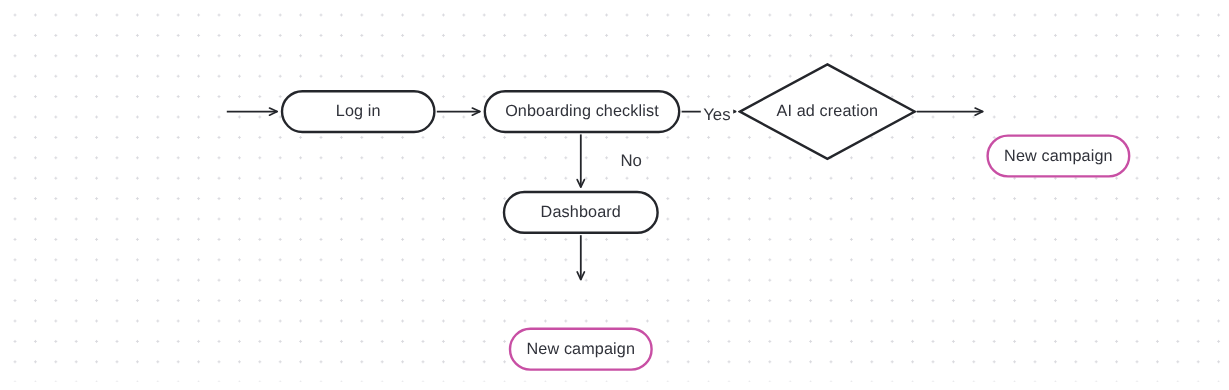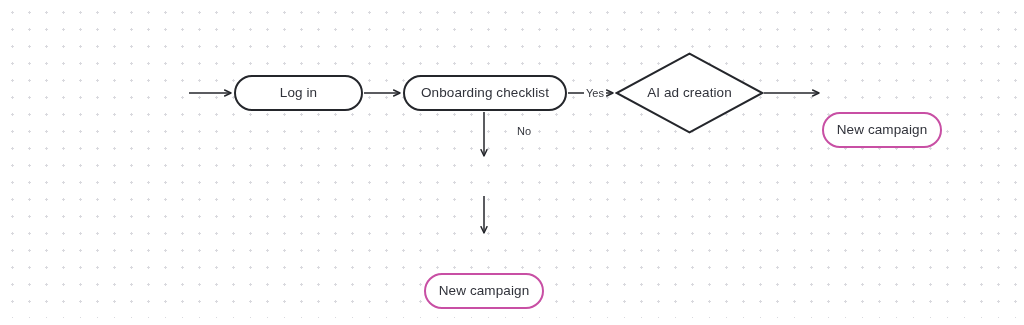--- a/index.html
+++ b/index.html
@@ -84,21 +84,21 @@
   }
   .node-decision .decision-label {
     position: relative;
     z-index: 2;
     font-size: 13.5px;
     color: #30323a;
   }
 
   .edge-label {
     position: absolute;
-    font-size: 11px;
+    font-size: 14px;
     color: #34363d;
     background: #ffffff;
     padding: 0 2px;
     line-height: 1;
     white-space: nowrap;
     font-family: "Liberation Sans", sans-serif;
   }
 </style>
 </head>
 <body>
@@ -138,20 +138,23 @@
     <svg class="diamond-shape" viewBox="0 0 149 82" preserveAspectRatio="none">
       <polygon points="74.5,1.6 147.4,41 74.5,80.4 1.6,41" fill="#ffffff" stroke="#24262b" stroke-width="2" stroke-linejoin="miter"></polygon>
     </svg>
     <span class="decision-label">AI ad creation</span>
   </div>
 
   <div class="node node-highlight" style="left:822px; top:75px; width:120px; height:36px;">
     <span>New campaign</span>
   </div>
 
+  <div class="node node-process" style="left:419px; top:159px; width:130px; height:36px;">
+    <span>Dashboard</span>
+  </div>
 
   <div class="node node-highlight" style="left:424px; top:236px; width:120px; height:36px;">
     <span>New campaign</span>
   </div>
 
   <div class="edge-label" style="left:584px; top:88px;">
     <span>Yes</span>
   </div>
 
   <div class="edge-label" style="left:487px; top:126px;margin-left:28px;">

